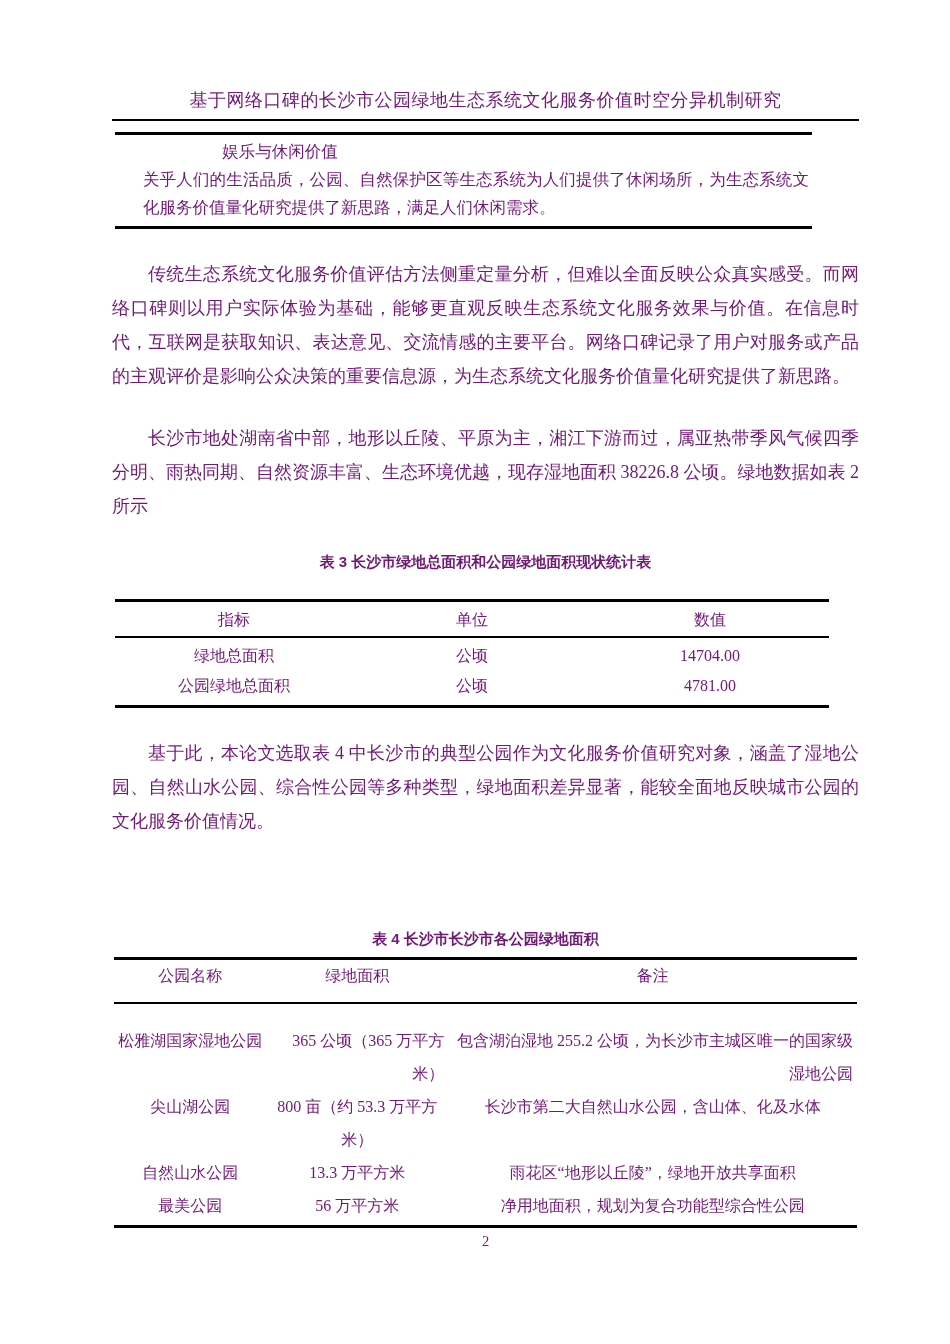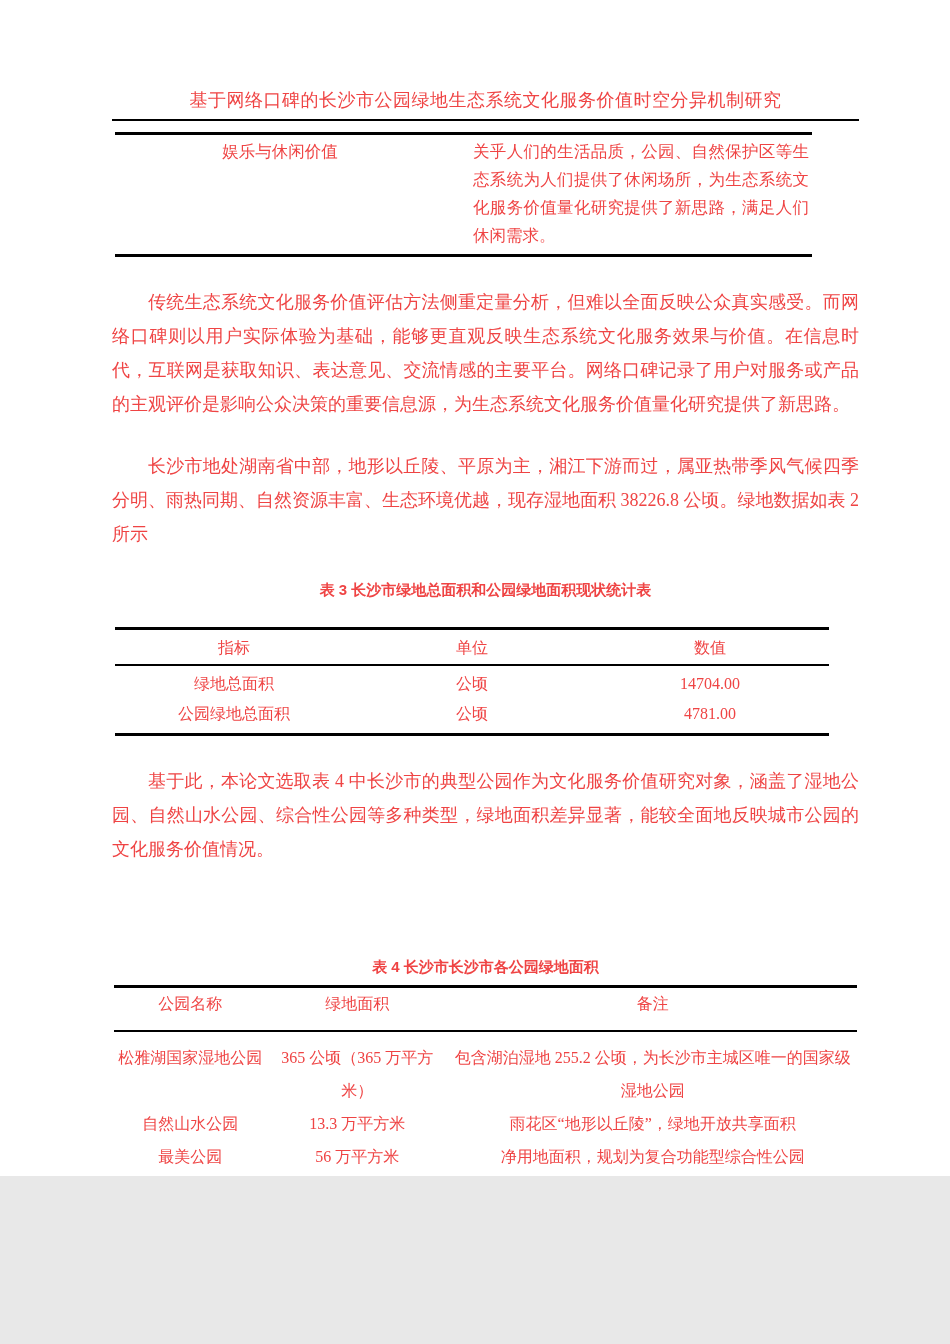--- a/index.html
+++ b/index.html
@@ -1,23 +1,23 @@
 <!DOCTYPE html>
 <html><head>
 <meta charset="utf-8">
 <style>
   * { margin: 0; padding: 0; box-sizing: border-box; }
   html, body { background: #e8e8e8; }
   .page {
     position: relative;
     width: 950px;
-    height: 1176px;
+    height: 1344px;
     margin: 0 auto;
     background: #ffffff;
-    color: #ef4444;
+    color: #701a75;
     font-family: "Liberation Serif", "DejaVu Serif", serif;
     overflow: hidden;
   }
   .content {
     position: absolute;
     left: 112px;
     top: 0;
     width: 747px;
   }
   .doc-title {
@@ -36,20 +36,21 @@
   }
   
   .carry-table {
     margin-top: 11px;
     margin-left: 3px;
     width: 697px;
     border-top: 3px solid #000;
     border-bottom: 3px solid #000;
     display: flex;
     padding: 3px 0 4px 0;
+    flex-direction: column;
   }
   .ct-label {
     width: 330px;
     text-align: center;
     font-size: 16.5px;
     line-height: 28px;
   }
   .ct-desc {
     flex: 1;
     padding-left: 28px;
@@ -100,21 +101,21 @@
   table.t3 tbody tr:first-child td { padding-top: 3px; }
   table.t3 tbody tr:last-child td { padding-bottom: 4px; }
   table.t3 col { width: 33.33%; }
   table.t4 {
     margin-top: 7px;
     margin-left: 2px;
     width: 743px;
   }
   table.t4 th { padding: 5px 4px 16px; line-height: 21px; }
   table.t4 td { line-height: 33px; }
-  table.t4 tbody tr:first-child td { padding-top: 9px; }
+  table.t4 tbody tr:first-child td { padding-top: 20px; text-align: right; }
   table.t4 tbody tr:last-child td { padding-bottom: 3px; }
   col.t4-c1 { width: 20.5%; }
   col.t4-c2 { width: 24.5%; }
   col.t4-c3 { width: 55%; }
   .page-number {
     margin-top: 3px;
     text-align: center;
     font-size: 14.5px;
     line-height: 20px;
   }
@@ -183,20 +184,25 @@
           <th>备注</th>
         </tr>
       </thead>
       <tbody>
         <tr>
           <td>松雅湖国家湿地公园</td>
           <td>365 公顷（365 万平方米）</td>
           <td>包含湖泊湿地 255.2 公顷，为长沙市主城区唯一的国家级湿地公园</td>
         </tr>
         <tr>
+          <td>尖山湖公园</td>
+          <td>800 亩（约 53.3 万平方米）</td>
+          <td>长沙市第二大自然山水公园，含山体、化及水体</td>
+        </tr>
+        <tr>
           <td>自然山水公园</td>
           <td>13.3 万平方米</td>
           <td>雨花区“地形以丘陵”，绿地开放共享面积</td>
         </tr>
         <tr>
           <td>最美公园</td>
           <td>56 万平方米</td>
           <td>净用地面积，规划为复合功能型综合性公园</td>
         </tr>
       </tbody>

